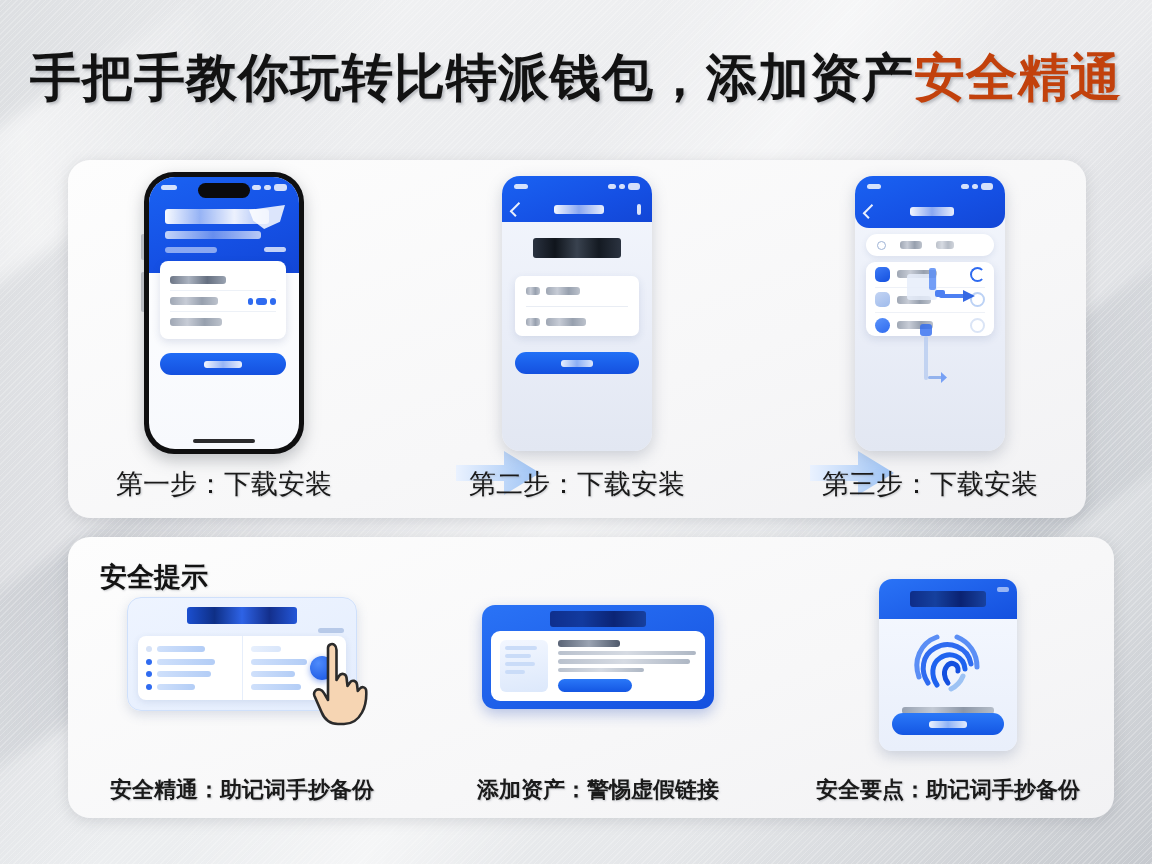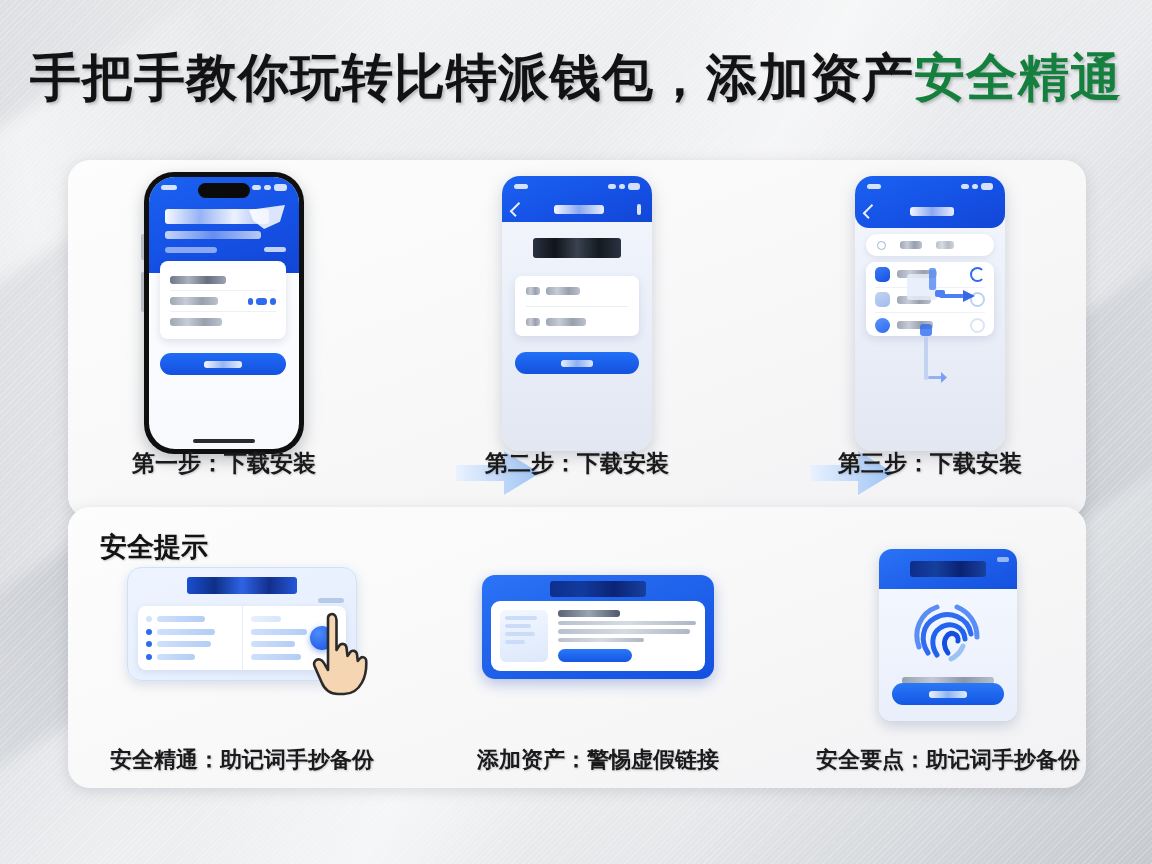--- a/index.html
+++ b/index.html
@@ -29,32 +29,32 @@
     transform:rotate(-32deg);filter:blur(7px);}
   .streak.s3{top:120px;left:-200px;width:460px;height:130px;
     background:linear-gradient(115deg,rgba(255,255,255,0),rgba(255,255,255,.6),rgba(255,255,255,0));
     transform:rotate(-33deg);filter:blur(8px);}
 
   
   .title{position:absolute;top:44px;left:0;width:1152px;text-align:center;
     font-size:51px;font-weight:bold;letter-spacing:1px;color:#121212;
     text-shadow:2px 2px 3px rgba(120,125,132,.45);
     white-space:nowrap;}
-  .title .accent{color:#15803d;}
+  .title .accent{color:#c2410c;}
 
   
   .panel{position:absolute;background:linear-gradient(160deg,#fdfdfd 0%,#f7f7f8 60%,#f2f2f4 100%);
     border-radius:22px;box-shadow:0 3px 14px rgba(110,115,124,.22);}
   #steps-panel{left:68px;top:160px;width:1018px;height:358px;}
-  #safety-panel{left:68px;top:507px;width:1018px;height:281px;}
+  #safety-panel{left:68px;top:537px;width:1018px;height:281px;padding-left:28px;}
 
   
   .step{position:absolute;top:0;width:240px;text-align:center;}
-  .step-caption{position:absolute;top:288px;left:0;width:100%;
-    font-size:23px;font-weight:bold;color:#1a1a1a;white-space:nowrap;
+  .step-caption{position:absolute;top:306px;left:0;width:100%;
+    font-size:27px;font-weight:normal;color:#1a1a1a;white-space:nowrap;
     text-shadow:1px 1px 2px rgba(130,135,142,.4);}
   #step-1{left:36px;} #step-2{left:389px;} #step-3{left:742px;}
 
   .arrow{position:absolute;width:84px;height:54px;}
   .arrow svg{width:100%;height:100%;display:block;}
   #arrow-1{left:388px;top:286px;} #arrow-2{left:742px;top:286px;}
 
   
   .device{position:absolute;left:50%;transform:translateX(-50%);top:12px;
     width:160px;height:282px;background:#0f0f10;border-radius:30px;

